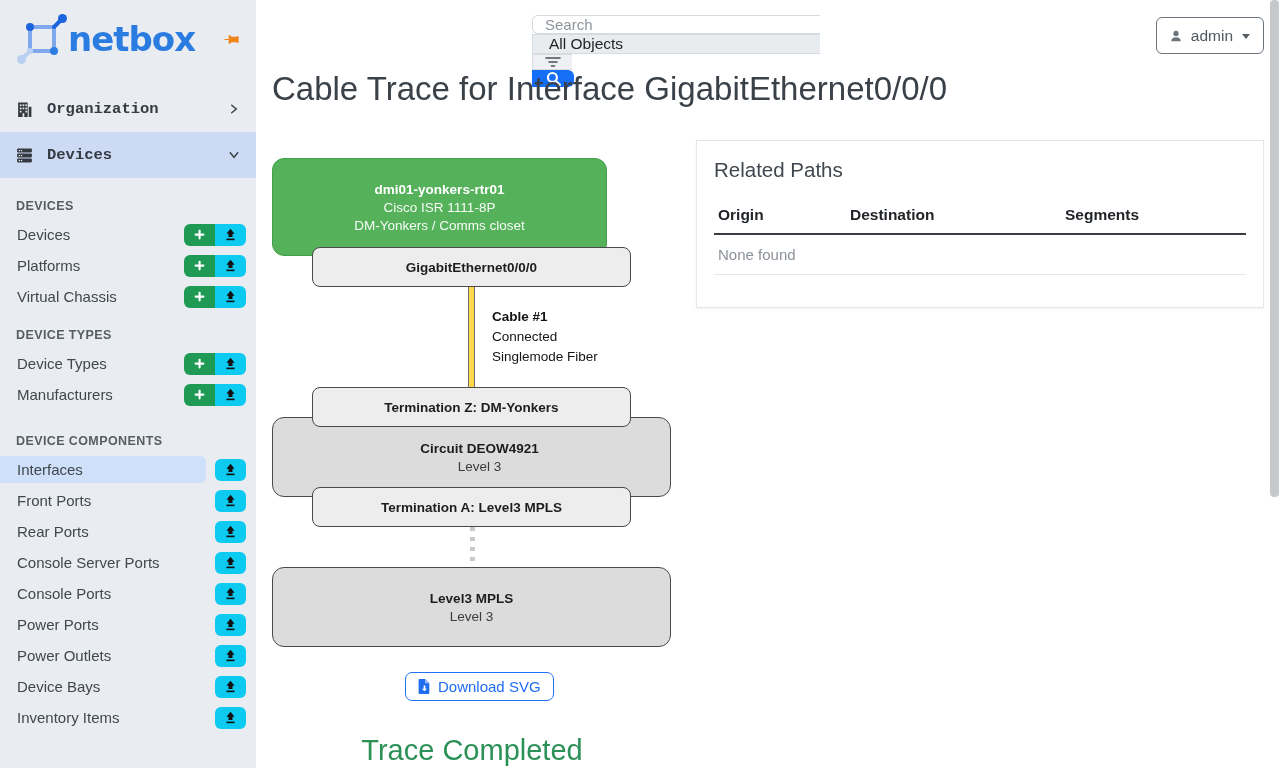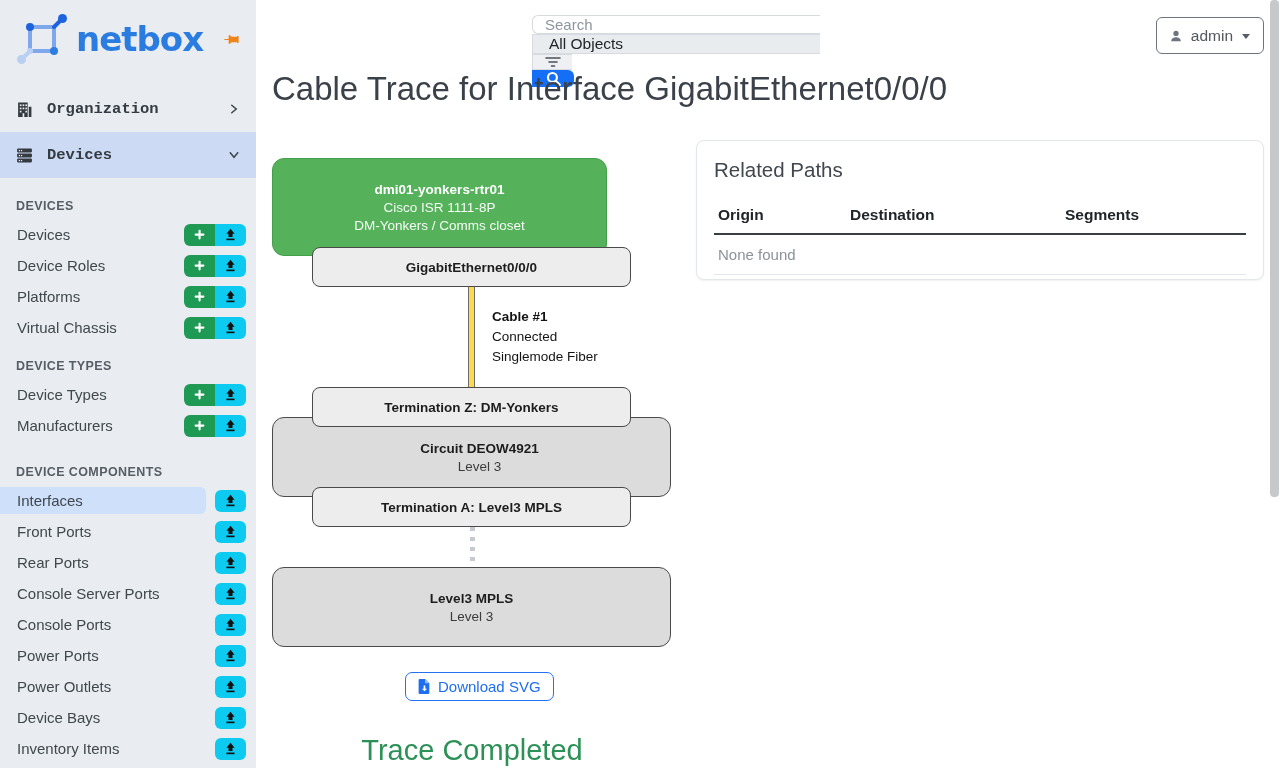--- a/index.html
+++ b/index.html
@@ -3,21 +3,21 @@
 <meta charset="utf-8">
 <style>
   * { margin:0; padding:0; box-sizing:border-box; }
   html,body { width:1280px; height:768px; overflow:hidden; background:#fff;
     font-family:"Liberation Sans","DejaVu Sans",sans-serif; }
 
   
   .sidebar { position:absolute; left:0; top:0; width:256px; height:768px;
     background:#e9edf1; overflow:hidden; }
   .logo-row { height:78px; display:flex; align-items:center; padding:0 16px; gap:10px; }
-  .logo-link { display:flex; align-items:center; gap:8px; text-decoration:none; }
+  .logo-link { display:flex; align-items:center; text-decoration:none; }
   .logo-text { font-size:34px; font-weight:700; color:#2b7ce0; letter-spacing:-1px;
     font-family:"DejaVu Sans","Liberation Sans",sans-serif; }
   .pin-btn { margin-left:auto; background:none; border:none; cursor:pointer; display:flex; }
 
   .nav-groups { margin-top:8px;font-family:Liberation Mono, monospace; }
   .nav-group { height:46px; display:flex; align-items:center; padding:0 16px; gap:14px;
     cursor:pointer; }
   .nav-group.active { background:#ccdaf4; }
   .nav-group-label { font-size:15.5px; font-weight:700; color:#343b42; flex:1; }
 
@@ -91,22 +91,22 @@
     background:repeating-linear-gradient(to bottom,#c4cad0 0 4px,transparent 4px 10px); }
 
   .dl-btn { position:absolute; left:149px; top:672px; height:29px; padding:0 12px;
     background:#fff; border:1px solid #2272f2; border-radius:7px; color:#1f6ef0;
     font-size:15px; display:flex; align-items:center; gap:7px; cursor:pointer;
     font-family:inherit; }
   .trace-status { position:absolute; left:16px; top:734px; width:400px; text-align:center;
     font-size:29px; color:#2c9157; }
 
   
-  .card { position:absolute; left:440px; top:140px; width:568px; height:140px;
-    background:#fff; border:1px solid #e3e7ea; border-radius:8px;
+  .card { position:absolute; left:440px; top:140px; width:568px; height:168px;
+    background:#fff; border:1px solid #e3e7ea; border-radius:0;
     box-shadow:0 1px 2px rgba(0,0,0,.06); padding:17px; }
   .card-title { font-size:20.5px; font-weight:400; color:#40474e; }
   .rp-table { margin-top:24px; }
   .rp-head { display:grid; grid-template-columns:132px 215px 1fr; padding:0 0 9px 0;
     border-bottom:2px solid #383e44; }
   .rp-head span { font-size:15.5px; font-weight:700; color:#212529; padding-left:4px; }
   .rp-empty { padding:11px 4px; font-size:15px; color:#8b9299;
     border-bottom:1px solid #e4e7ea; }
 
   
@@ -210,41 +210,20 @@
           <span style="display:flex;">
             <svg width="13" height="13" viewBox="0 0 16 16" fill="#111">
               <path d="M8 1 L13 7 H10.5 V11 H5.5 V7 H3 Z"></path>
               <rect x="3" y="13" width="10" height="2"></rect>
             </svg>
           </span>
         </button>
     </span>
   </div>
   <div class="nav-item">
-    <span class="nav-item-label">Device Roles</span>
-    <span class="item-btns">
-      <button class="btn-plus">
-          <span style="display:flex;">
-            <svg width="13" height="13" viewBox="0 0 16 16">
-              <rect x="6.8" y="2" width="2.6" height="12" rx="1" fill="#fff"></rect>
-              <rect x="2" y="6.8" width="12" height="2.6" rx="1" fill="#fff"></rect>
-            </svg>
-          </span>
-        </button>
-      <button class="btn-upload">
-          <span style="display:flex;">
-            <svg width="13" height="13" viewBox="0 0 16 16" fill="#111">
-              <path d="M8 1 L13 7 H10.5 V11 H5.5 V7 H3 Z"></path>
-              <rect x="3" y="13" width="10" height="2"></rect>
-            </svg>
-          </span>
-        </button>
-    </span>
-  </div>
-  <div class="nav-item">
     <span class="nav-item-label">Platforms</span>
     <span class="item-btns">
       <button class="btn-plus">
           <span style="display:flex;">
             <svg width="13" height="13" viewBox="0 0 16 16">
               <rect x="6.8" y="2" width="2.6" height="12" rx="1" fill="#fff"></rect>
               <rect x="2" y="6.8" width="12" height="2.6" rx="1" fill="#fff"></rect>
             </svg>
           </span>
         </button>

